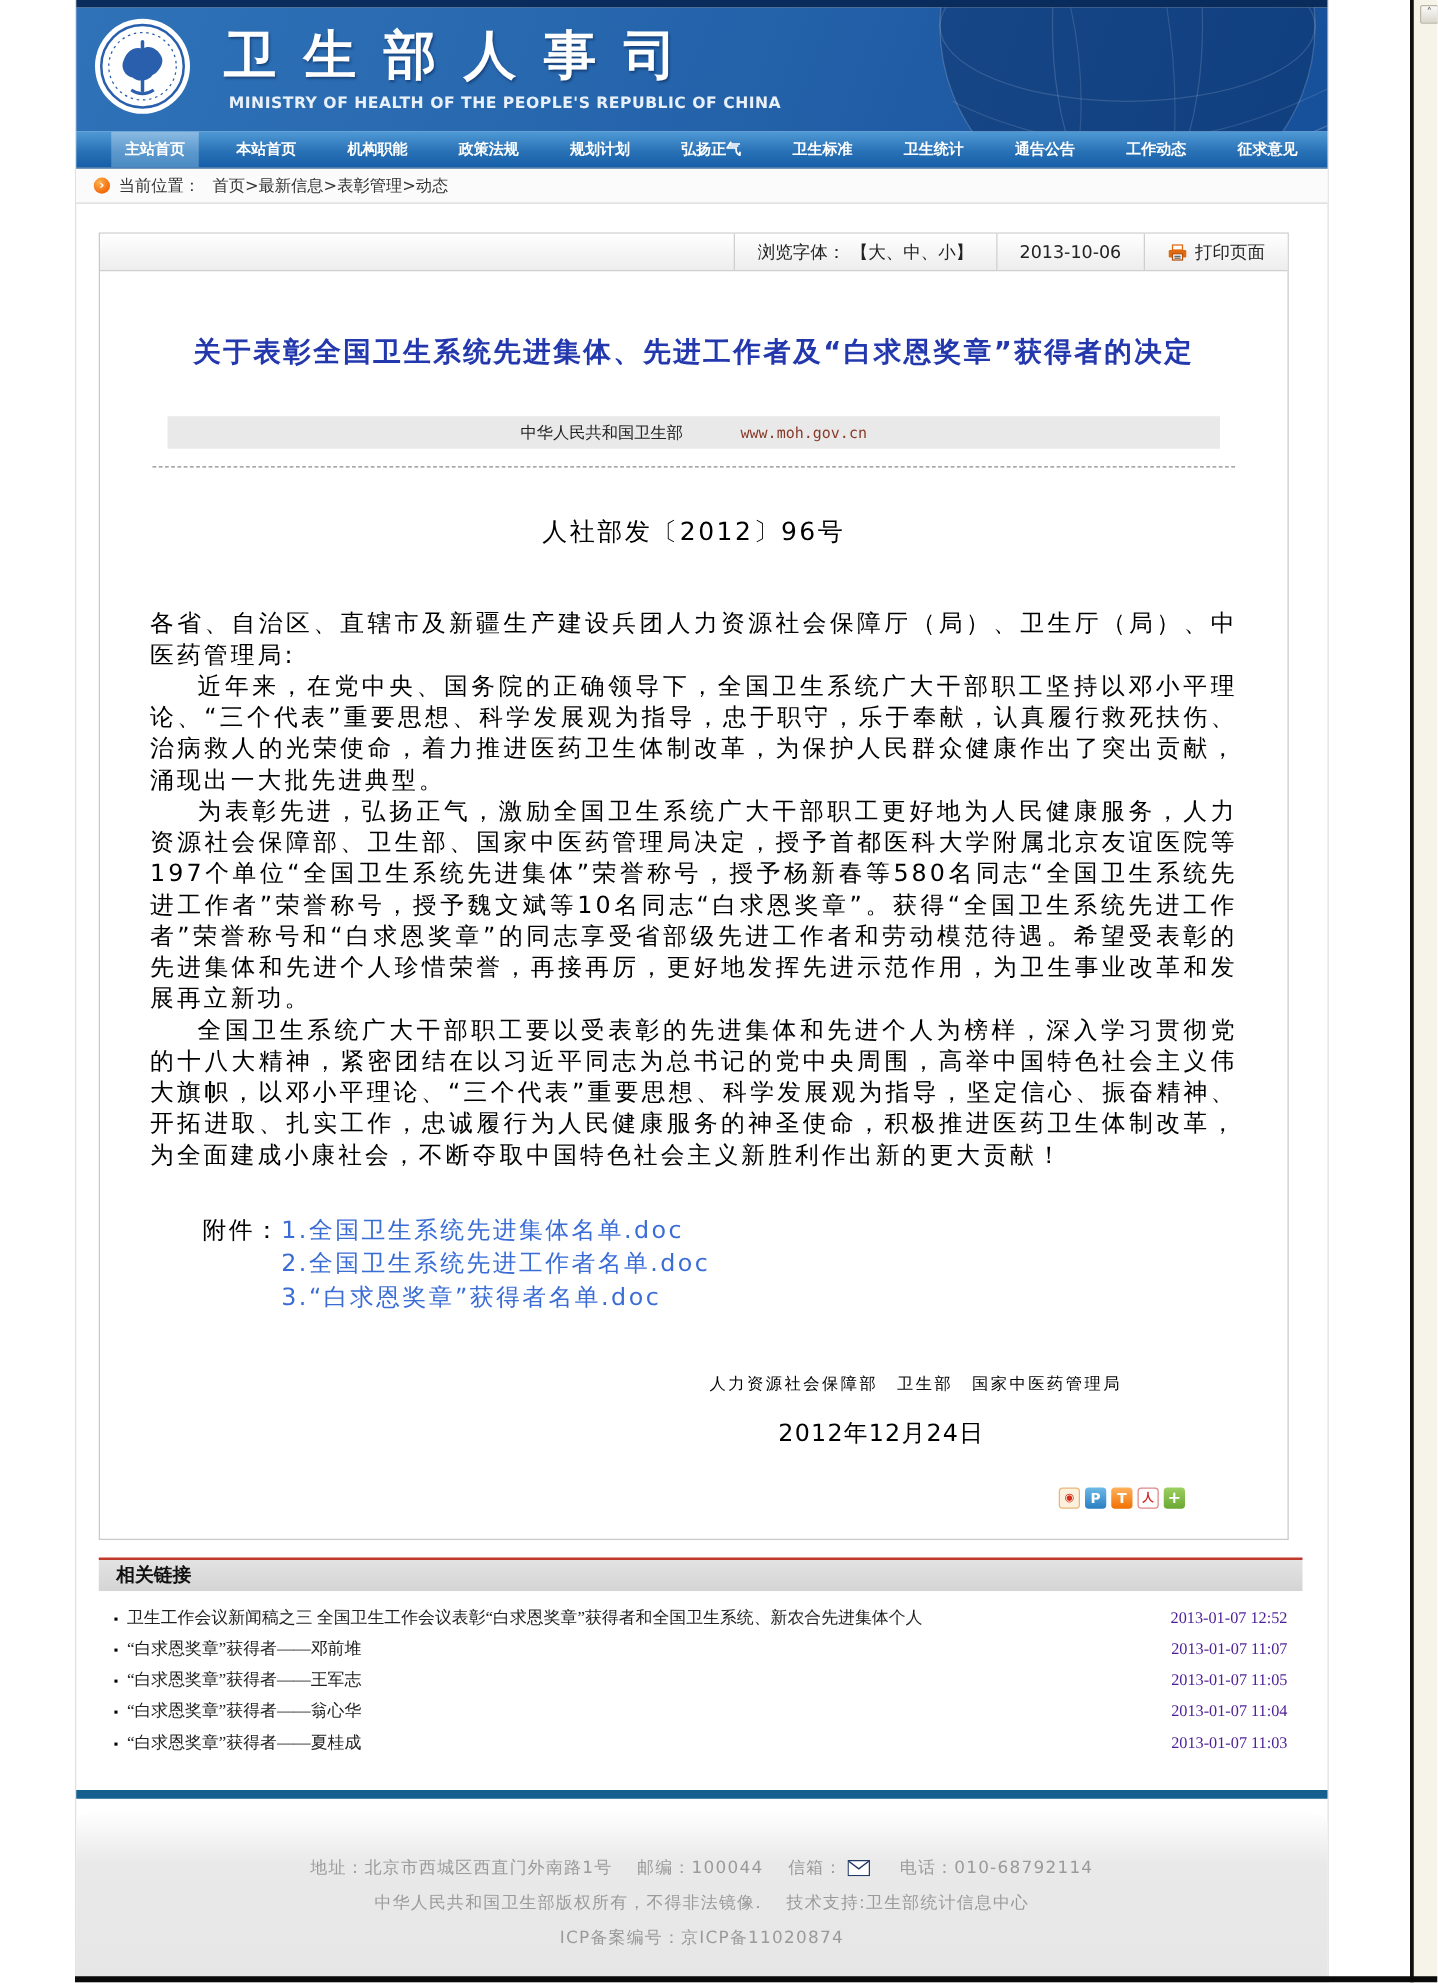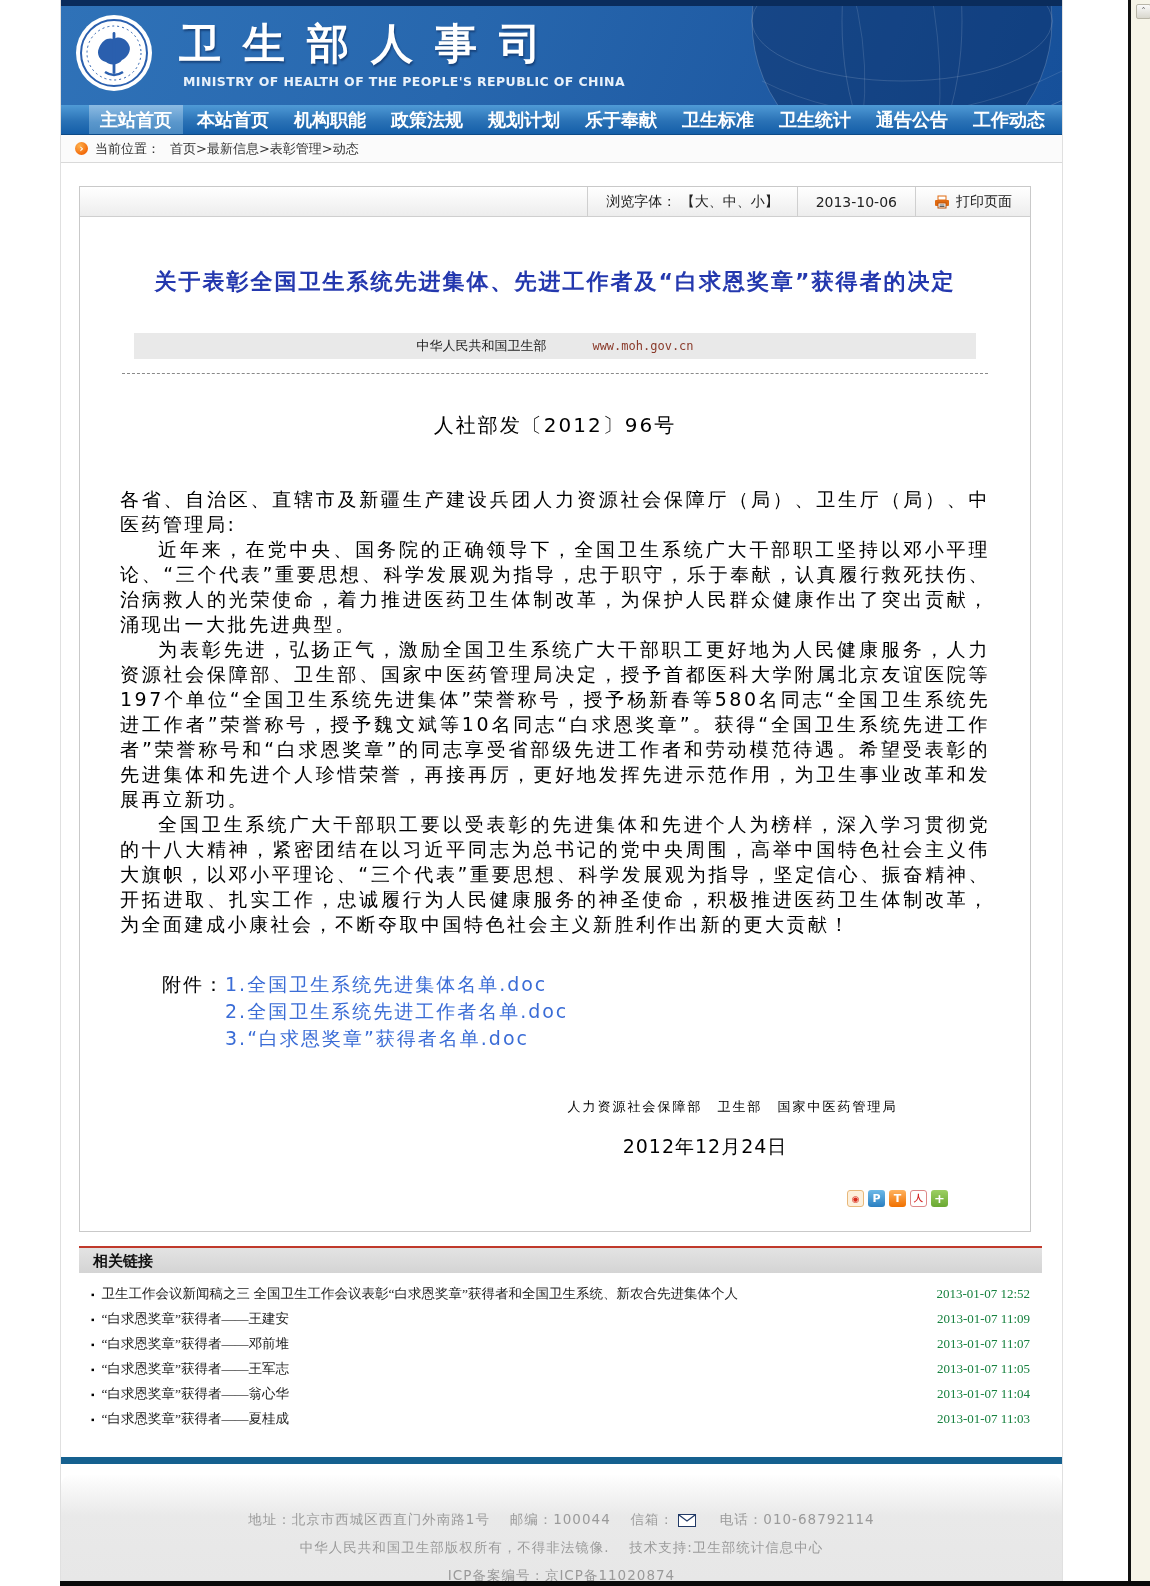--- a/index.html
+++ b/index.html
@@ -27,22 +27,22 @@
   .site-subtitle {
     position:absolute; left:122px; top:68px; color:#e8f1fa; font-size:12.5px; font-weight:bold;
     letter-spacing:.4px;
   }
   
   .nav {
     height:30px; background:linear-gradient(#4f9ad6,#2a72b6 55%,#145ea8);
     display:flex; align-items:stretch; padding-left:28px; border-bottom:1px solid #0d4a86;
   }
   .nav-item {
-    color:#fff; font-size:18px; font-weight:bold; text-decoration:none;
-    display:flex; align-items:center; padding:0 11px; margin-right:3px; white-space:nowrap;
+    color:#fff; font-size:12px; font-weight:bold; text-decoration:none;
+    display:flex; align-items:center; padding:0 11px; margin-right:19px; white-space:nowrap;
     cursor:pointer;
   }
   .nav-item.active { background:linear-gradient(#8cbbe3,#5a97cc 60%,#4a8ac2); }
   
   .breadcrumb {
     height:28px; background:#fbfbfb; border-bottom:1px solid #d9d9d9;
     display:flex; align-items:center; padding-left:14px; font-size:13px; color:#333;
   }
   .crumb-dot {
     width:13px; height:13px; border-radius:50%; margin-right:7px; flex:0 0 auto;
@@ -94,21 +94,21 @@
   
   .related { margin:14px 20px 0 18px;font-family:Liberation Serif, serif; }
   .related-header {
     border-top:2px solid #c0392b; background:linear-gradient(#e3e3e3,#d4d4d4);
     height:27px; line-height:26px; padding-left:14px; font-size:15px; font-weight:bold; color:#111;
   }
   .related-list { padding:8px 12px 10px 12px; background:#fff; }
   .related-item { display:flex; justify-content:space-between; align-items:center; height:25px; }
   .related-item .r-title { font-size:13.5px; color:#222; text-decoration:none; cursor:pointer; white-space:nowrap; }
   .related-item .r-title::before { content:"▪"; color:#000; font-size:10px; margin-right:7px; }
-  .related-item .r-date { font-size:13px; color:#15803d; white-space:nowrap; }
+  .related-item .r-date { font-size:13px; color:#4c1d95; white-space:nowrap; }
   
   .blue-bar { margin-top:16px; height:7px; background:#15608f; }
   .footer {
     margin-top:11px; height:137px; border-radius:10px 10px 0 0;
     background:linear-gradient(#fefefe,#e9e9e9 30%,#e6e6e6);
     text-align:center; color:#9a9a9a; font-size:13.5px; letter-spacing:1px; padding-top:30px;
   }
   .footer .f-line { line-height:28px; }
   .mail-icon { display:inline-block; vertical-align:middle; margin:0 4px; }
   
@@ -151,21 +151,21 @@
     <div class="site-title">卫生部人事司</div>
     <div class="site-subtitle">MINISTRY OF HEALTH OF THE PEOPLE'S REPUBLIC OF CHINA</div>
   </div>
 
   <div class="nav">
     <a class="nav-item active">主站首页</a>
     <a class="nav-item">本站首页</a>
     <a class="nav-item">机构职能</a>
     <a class="nav-item">政策法规</a>
     <a class="nav-item">规划计划</a>
-    <a class="nav-item">乐于奉献</a>
+    <a class="nav-item">弘扬正气</a>
     <a class="nav-item">卫生标准</a>
     <a class="nav-item">卫生统计</a>
     <a class="nav-item">通告公告</a>
     <a class="nav-item">工作动态</a>
     <a class="nav-item">征求意见</a>
   </div>
 
   <div class="breadcrumb">
     <span class="crumb-dot">›</span>
     <span class="crumb-label">当前位置：</span>
@@ -235,24 +235,20 @@
   </div>
 
   <div class="related">
     <div class="related-header">相关链接</div>
     <div class="related-list">
       <div class="related-item">
         <a class="r-title">卫生工作会议新闻稿之三 全国卫生工作会议表彰“白求恩奖章”获得者和全国卫生系统、新农合先进集体个人</a>
         <span class="r-date">2013-01-07 12:52</span>
       </div>
       <div class="related-item">
-        <a class="r-title">“白求恩奖章”获得者——王建安</a>
-        <span class="r-date">2013-01-07 11:09</span>
-      </div>
-      <div class="related-item">
         <a class="r-title">“白求恩奖章”获得者——邓前堆</a>
         <span class="r-date">2013-01-07 11:07</span>
       </div>
       <div class="related-item">
         <a class="r-title">“白求恩奖章”获得者——王军志</a>
         <span class="r-date">2013-01-07 11:05</span>
       </div>
       <div class="related-item">
         <a class="r-title">“白求恩奖章”获得者——翁心华</a>
         <span class="r-date">2013-01-07 11:04</span>

